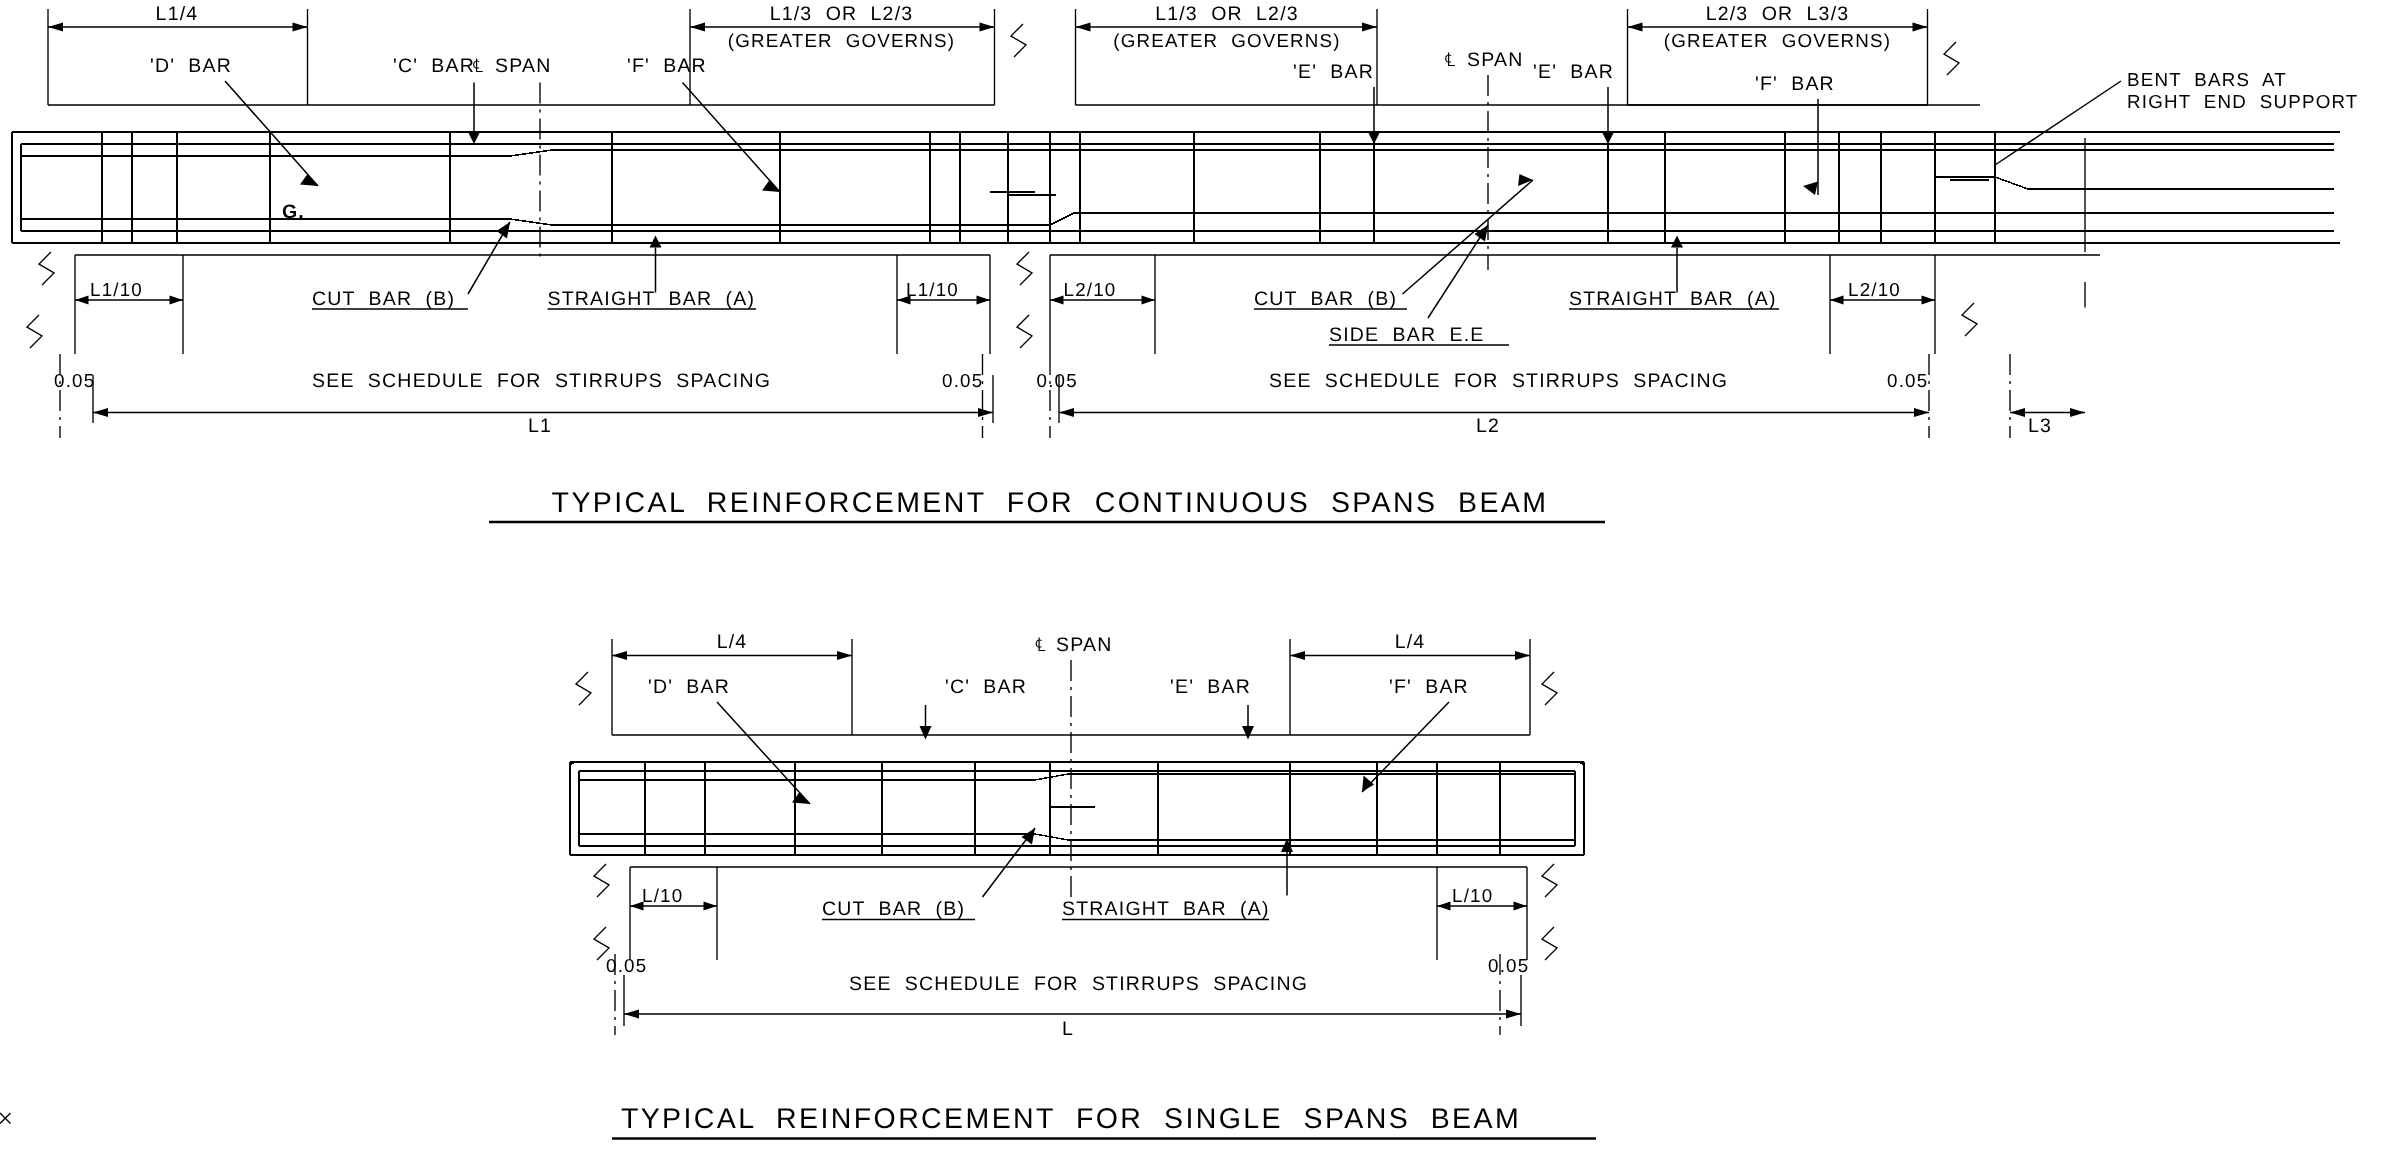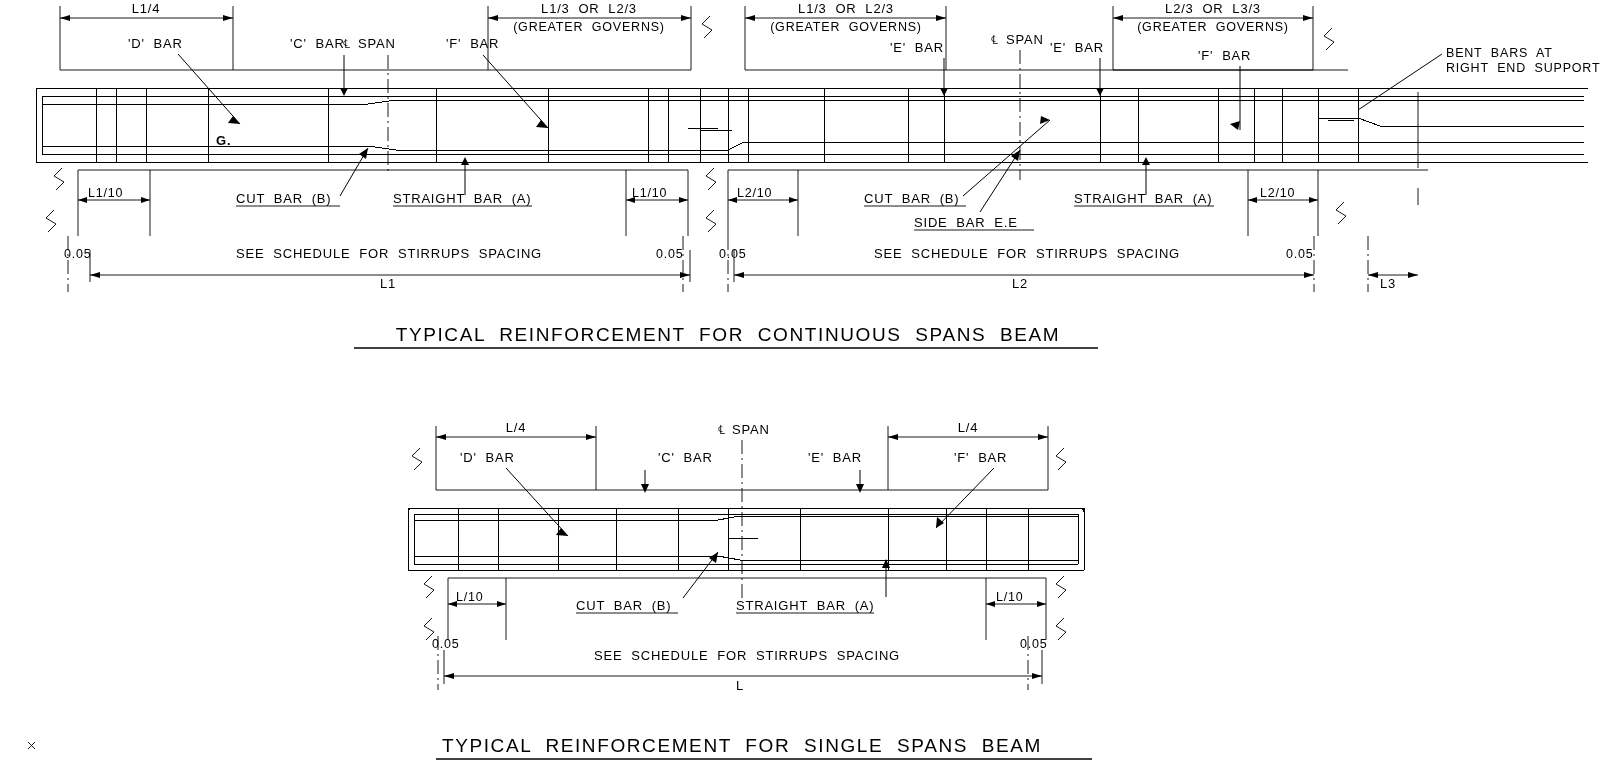--- a/index.html
+++ b/index.html
@@ -14,21 +14,20 @@
     font-family: "Liberation Sans", sans-serif;
     color: #000000;
     overflow: hidden;
   }
   #sheet {
     position: absolute;
     left: 0;
     top: 0;
     width: 1352px;
     height: 775px;
-    margin-left: 28px;
   }
   svg {
     display: block;
   }
   text {
     font-family: "Liberation Sans", sans-serif;
     font-size: 13px;
     letter-spacing: 0.8px;
     fill: #000000;
     white-space: pre;

